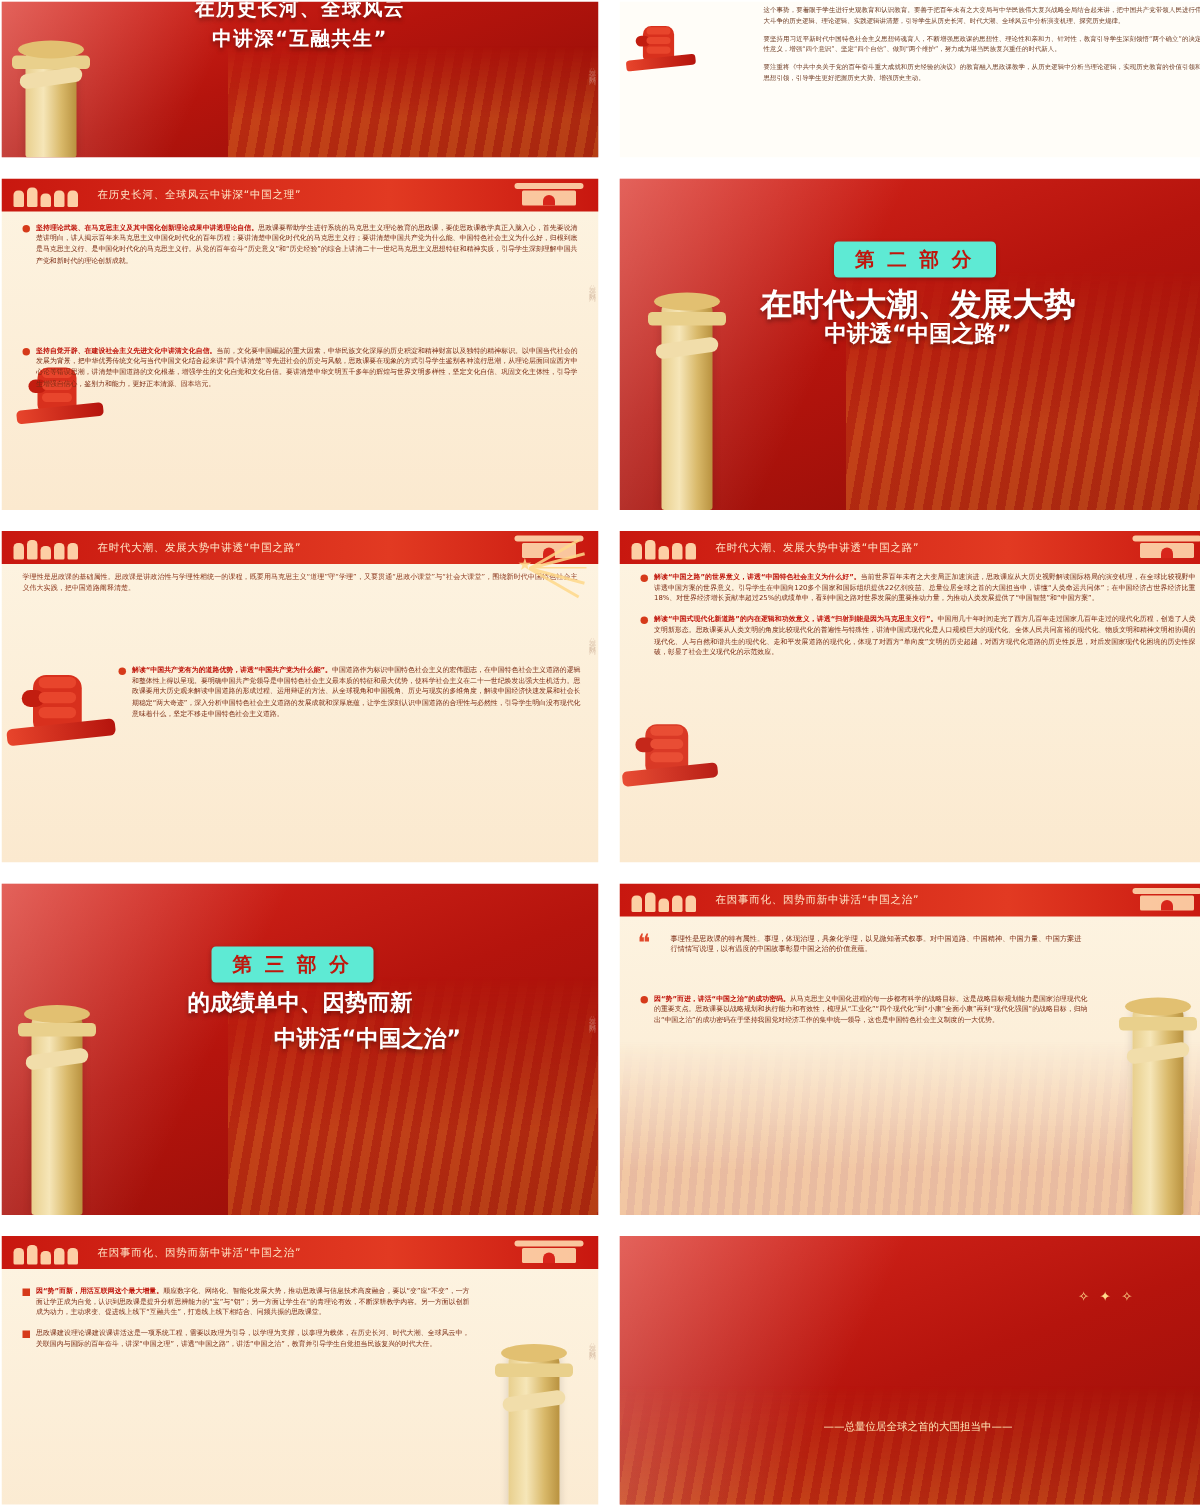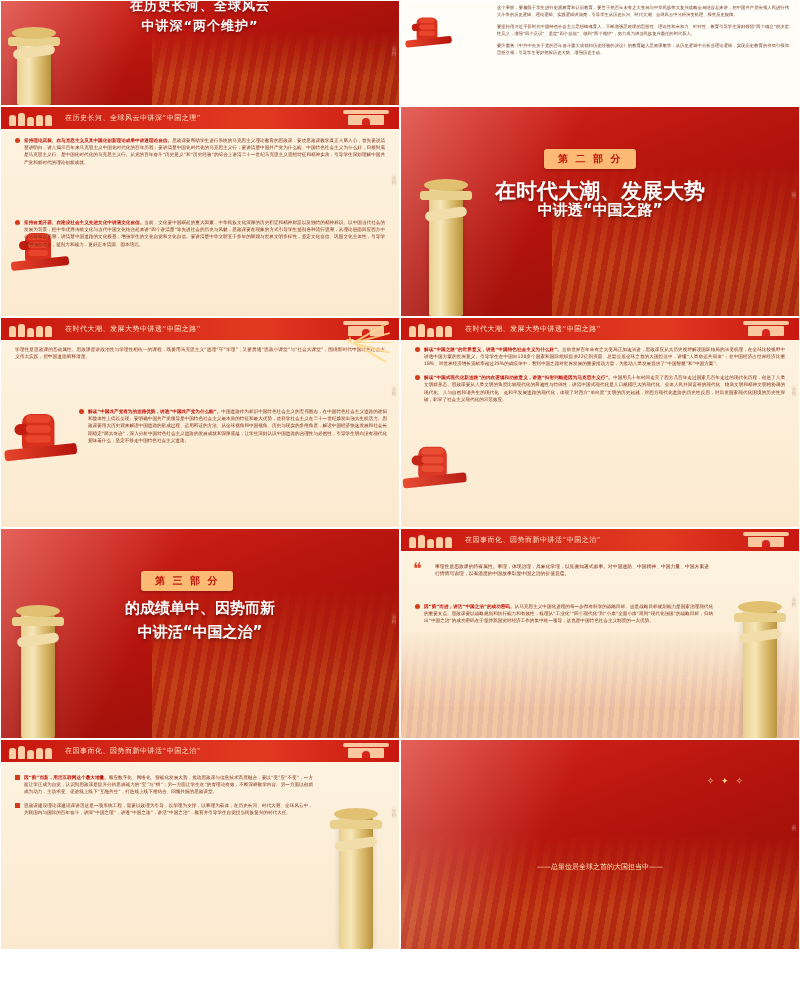--- a/index.html
+++ b/index.html
@@ -1,17 +1,17 @@
 <!DOCTYPE html>
 <html><head>
 <meta charset="utf-8">
 <style>
   html,body{margin:0;padding:0;background:#ffffff;}
   body{width:800px;height:1003px;font-family:"DejaVu Sans","Liberation Sans",sans-serif;}
-  .sheet{position:relative;width:800px;height:818px;display:grid;grid-template-columns:400px 400px;grid-auto-rows:105.5px;gap:0;}
+  .sheet{position:relative;width:800px;height:818px;display:grid;grid-template-columns:400px 400px;grid-auto-rows:105.5px;gap:12px;}
   .slide{position:relative;overflow:hidden;background:#fff;border:1px solid #ffffff;box-sizing:border-box;}
   
   .redbg{position:absolute;inset:0;background:linear-gradient(160deg,#d9261c 0%,#b5140d 45%,#8f0d07 100%);}
   .creambg{position:absolute;inset:0;background:linear-gradient(180deg,#fdf4e2 0%,#fbe9cf 100%);}
   .whitebg{position:absolute;inset:0;background:#fffdf8;}
   .wall{position:absolute;right:0;bottom:0;width:62%;height:72%;
      background:repeating-linear-gradient(100deg,rgba(226,120,40,.55) 0 6px,rgba(196,70,25,.55) 6px 12px);
      -webkit-mask-image:linear-gradient(to top,#000 35%,transparent 100%);mask-image:linear-gradient(to top,#000 35%,transparent 100%);opacity:.85;}
   .wall2{position:absolute;right:0;bottom:0;width:100%;height:55%;
      background:repeating-linear-gradient(95deg,rgba(214,96,30,.5) 0 5px,rgba(176,46,18,.5) 5px 10px);
@@ -44,21 +44,21 @@
   .fist{position:absolute;width:54px;height:44px;}
   .fist .arm{position:absolute;left:12px;top:8px;width:26px;height:30px;background:#d8301d;border-radius:7px 7px 5px 5px;}
   .fist .thumb{position:absolute;left:6px;top:16px;width:12px;height:9px;background:#c21d10;border-radius:5px;}
   .fist .f1,.fist .f2,.fist .f3{position:absolute;background:#e8452c;border-radius:3px;}
   .fist .f1{left:15px;top:9px;width:20px;height:6px}
   .fist .f2{left:15px;top:17px;width:20px;height:6px}
   .fist .f3{left:15px;top:25px;width:20px;height:6px}
   .fist .band{position:absolute;left:-2px;top:34px;width:58px;height:9px;background:linear-gradient(90deg,#e8452c,#b5140d);transform:rotate(-6deg);border-radius:3px;}
   
   .bigtitle{position:absolute;color:#fff;font-weight:bold;text-align:center;width:100%;text-shadow:0 2px 3px rgba(0,0,0,.35);}
-  .partlabel{position:absolute;background:#fdba74;color:#c0160c;font-weight:bold;border-radius:3px;padding:3px 14px;font-size:10px;letter-spacing:2px;box-shadow:0 1px 3px rgba(0,0,0,.25);}
+  .partlabel{position:absolute;background:#5eead4;color:#c0160c;font-weight:bold;border-radius:3px;padding:3px 14px;font-size:13px;letter-spacing:2px;box-shadow:0 1px 3px rgba(0,0,0,.25);}
   .starburst{position:absolute;right:6px;top:6px;width:70px;height:40px;opacity:.85;}
   .starburst .ray{position:absolute;left:30px;top:18px;width:38px;height:1.5px;background:#ffd98a;transform-origin:0 50%;}
   .star{position:absolute;color:#ffd98a;font-size:11px;}
   .watermark{position:absolute;right:2px;top:38%;color:rgba(255,255,255,.18);font-size:5px;writing-mode:vertical-rl;letter-spacing:2px;}
   .wm-dark{position:absolute;right:2px;top:30%;color:rgba(120,60,30,.14);font-size:5px;writing-mode:vertical-rl;letter-spacing:2px;}
   .doves{position:absolute;color:#ffd98a;font-size:9px;letter-spacing:2px;}
   .thanksline{position:absolute;width:100%;text-align:center;color:#ffe6b6;font-size:7px;}
   .quoteicon{position:absolute;color:#e2492c;font-size:16px;font-family:"DejaVu Serif",serif;}
 </style>
 </head>
@@ -67,21 +67,21 @@
 <div class="sheet">
 
   <div class="slide" style="grid-column:1;grid-row:1;">
     <div class="redbg"></div>
     <div class="wall"></div>
     <div class="silk"></div>
     <div class="pillar" style="left:16px;height:68%;">
         <div class="cloudband"></div>
       </div>
     <div class="bigtitle" style="top:-4px;font-size:13px;letter-spacing:1px;">在历史长河、全球风云</div>
-    <div class="bigtitle" style="top:16px;font-size:13px;letter-spacing:1px;">中讲深“两个维护”</div>
+    <div class="bigtitle" style="top:16px;font-size:13px;letter-spacing:1px;">中讲深“互融共生”</div>
     <div class="watermark">分类资料网</div>
   </div>
 
   <div class="slide" style="grid-column:2;grid-row:1;">
     <div class="whitebg"></div>
     <div class="fist" style="left:6px;top:10px;transform:scale(.8);transform-origin:left top;">
       <div class="arm"></div>
         <div class="thumb"></div>
         <div class="f1"></div>
         <div class="f2"></div>
@@ -237,21 +237,21 @@
 
   <div class="slide" style="grid-column:1;grid-row:6 / span 2;">
     <div class="redbg"></div>
     <div class="wall"></div>
     <div class="silk"></div>
     <div class="pillar" style="left:20px;height:60%;">
         <div class="cloudband"></div>
       </div>
     <div class="partlabel" style="left:140px;top:42px;">第 三 部 分</div>
     <div class="bigtitle" style="top:70px;font-size:15px;">的成绩单中、因势而新</div>
-    <div class="bigtitle" style="top:94px;font-size:15px;">中讲活“中国之治”</div>
+    <div class="bigtitle" style="top:94px;font-size:15px;padding-left:45px;">中讲活“中国之治”</div>
     <div class="watermark">分类资料网</div>
   </div>
 
   <div class="slide" style="grid-column:2;grid-row:6 / span 2;">
     <div class="creambg"></div>
     <div class="wall2" style="opacity:.5"></div>
     <div class="hdr">
       <div class="hdr-people">
           <i></i>
           <i></i>

